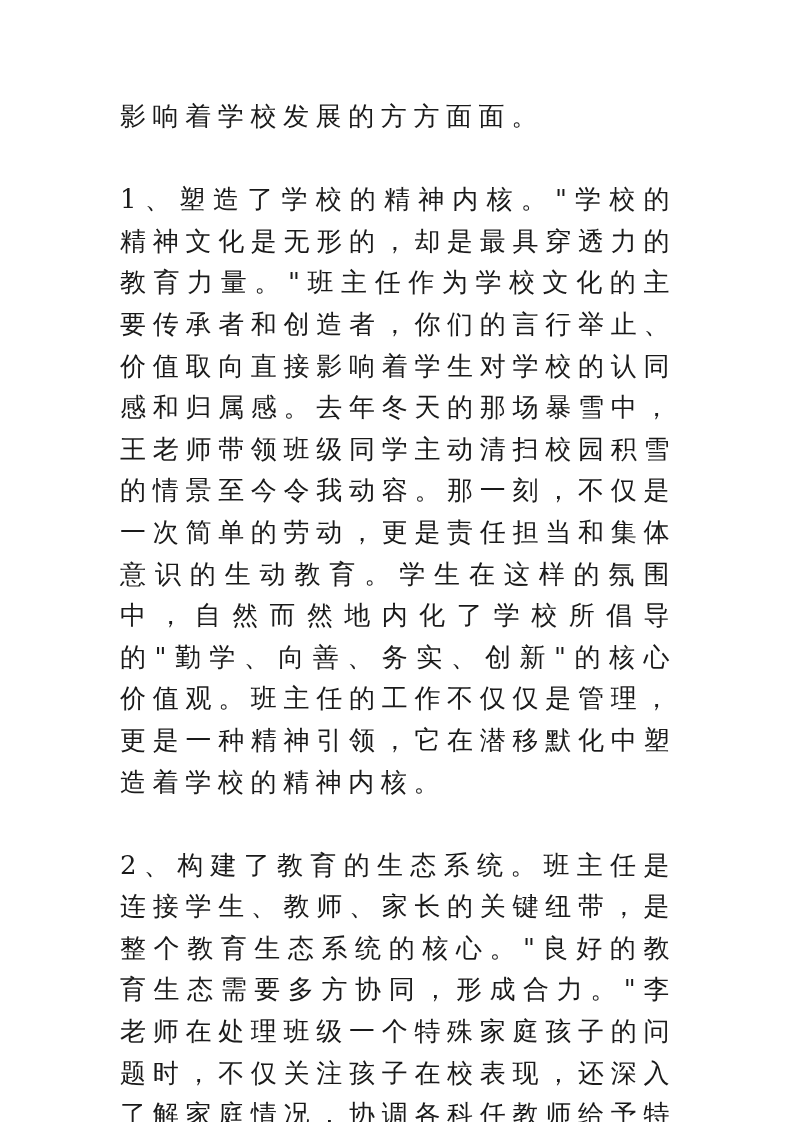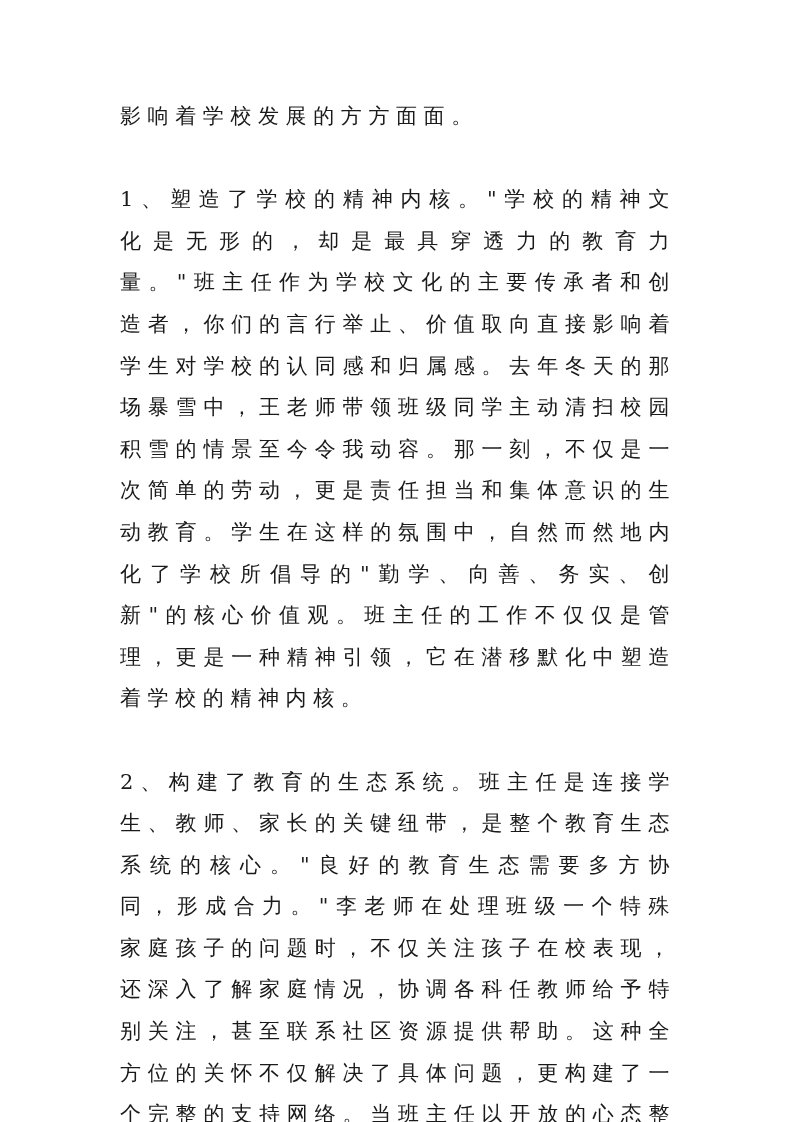--- a/index.html
+++ b/index.html
@@ -16,21 +16,21 @@
     color: #1a1a1a;
   }
   .page {
     position: absolute;
     left: 120px;
     top: 96px;
     width: 556px;
   }
   .para {
     margin: 0;
-    font-size: 21px;
+    font-size: 26px;
     line-height: 41.6px;
     letter-spacing: 6.6px;
     text-align: justify;
     text-justify: inter-character;
     word-break: break-all;
   }
   .gap {
     height: 41.6px;
   }
 </style>

